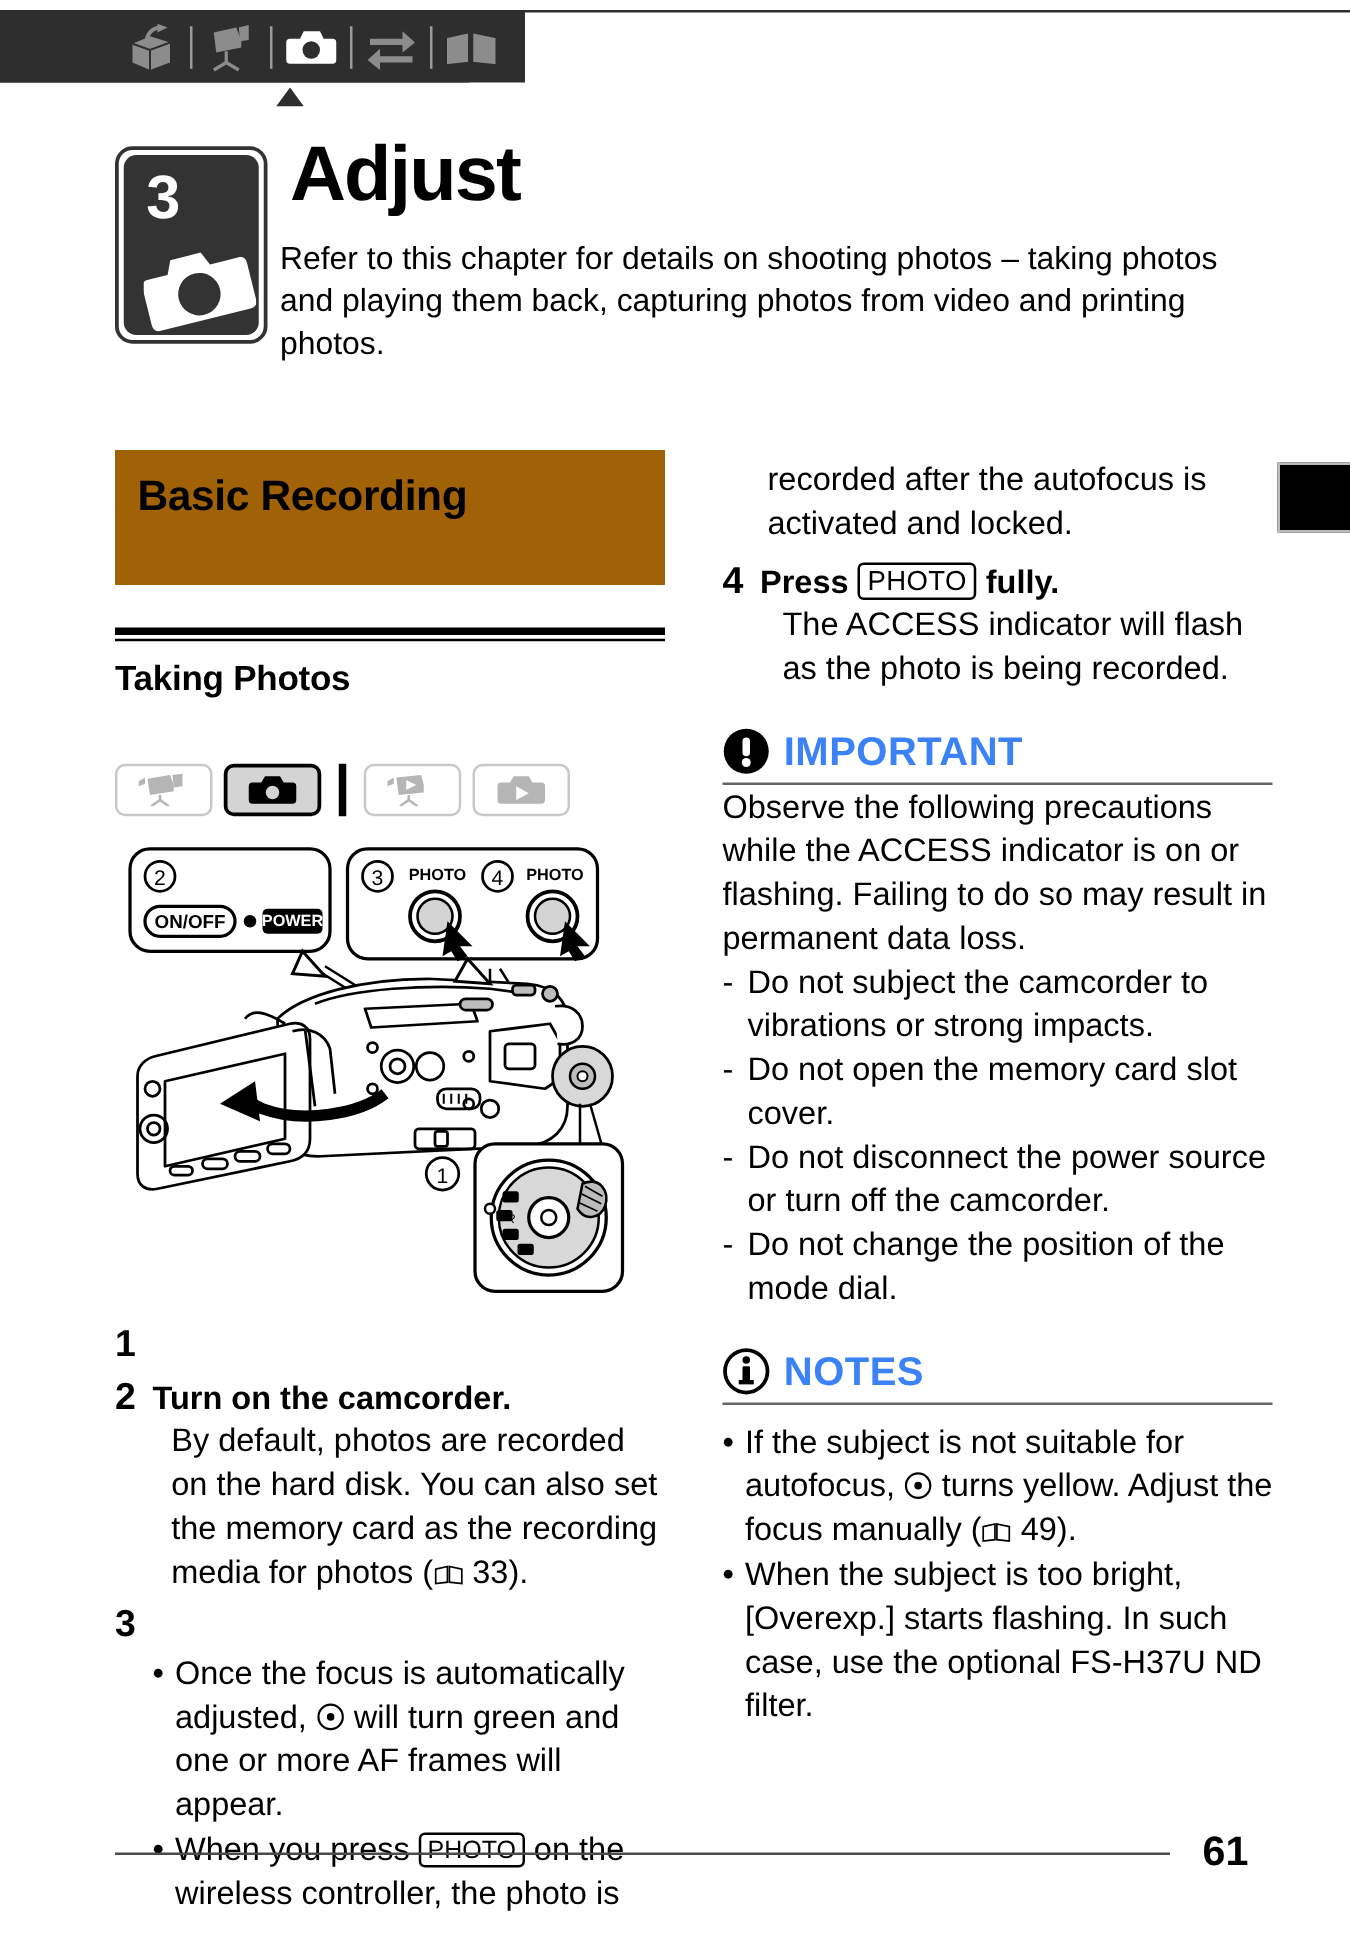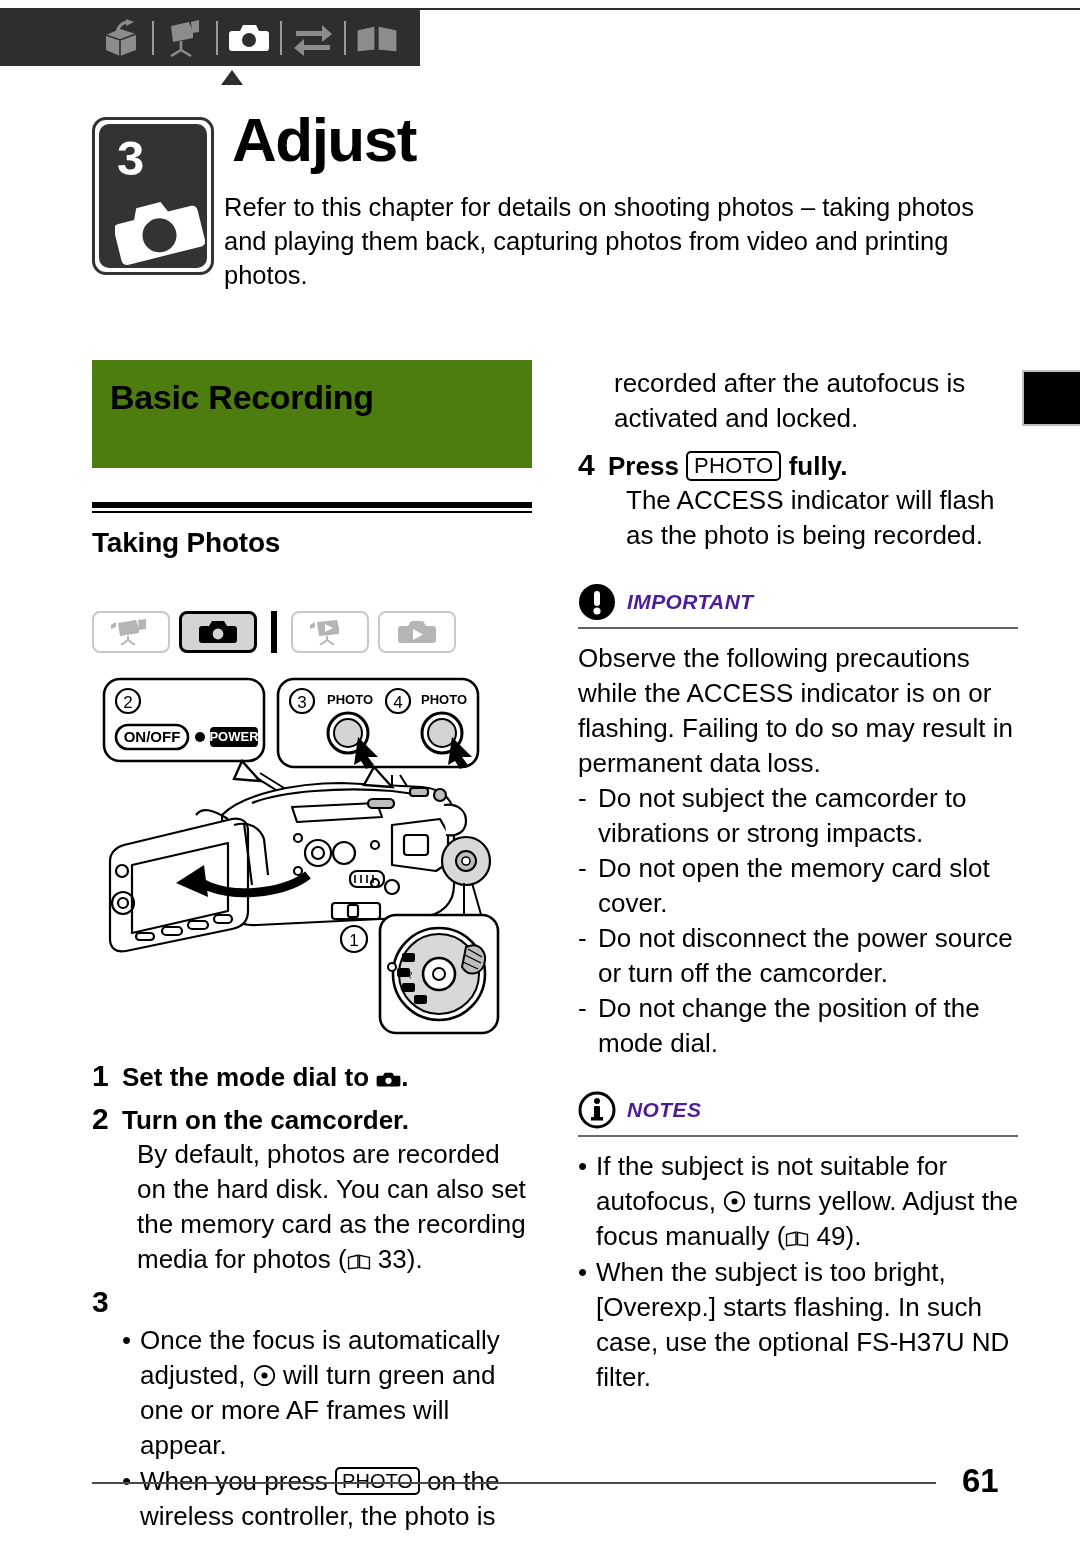--- a/index.html
+++ b/index.html
@@ -87,21 +87,21 @@
     border-bottom: 2px solid #bdbdbd;
   }
 
   
   .col-left  { position: absolute; left: 92px;  top: 360px; width: 440px; }
   .col-right { position: absolute; left: 578px; top: 360px; width: 440px; }
 
   
   .section-box {
     width: 440px; height: 108px;
-    background: #4d7c0f;
+    background: #a16207;
     display: flex; align-items: flex-start;
   }
   .section-box-title {
     font-size: 34px; font-weight: bold;
     padding: 18px 0 0 18px;
     letter-spacing: -0.3px;
   }
   .rule-double {
     margin-top: 34px; width: 440px;
   }
@@ -178,26 +178,26 @@
   
   .ico-inline { display: inline-block; vertical-align: -3px; }
 
   
   .notice { margin-top: 30px; }
   .notice-head {
     display: flex; align-items: center; gap: 11px;
     padding-bottom: 6px;
   }
   .notice-label {
-    font-size: 21px; font-weight: bold;
-    color: #4c1d95; letter-spacing: 0.4px; font-style: italic;
+    font-size: 32px; font-weight: bold;
+    color: #3b82f6; letter-spacing: 0.4px;
   }
   .notice-rule { height: 2px; background: #666; width: 440px; }
   .notice-body {
-    margin-top: 12px; font-size: 26px; line-height: 35px;
+    font-size: 26px; line-height: 35px;
   }
   .dash-item { display: flex; font-size: 26px; line-height: 35px; }
   .dash-mark { flex: 0 0 20px; }
 
   
   .footer-rule {
     position: absolute; left: 92px; top: 1482px;
     width: 844px; height: 2px; background: #4a4a4a;
   }
   .footer-page {
@@ -463,28 +463,20 @@
           </g>
           <text x="318" y="304" font-family="Liberation Sans, sans-serif" font-size="9" fill="#000" transform="rotate(-40 318 304)">P</text>
         </g>
       </svg>
     </div>
 
     <div class="steps">
 
       <div class="step">
         <div class="step-num">1</div>
-        <div class="step-txt">
-          <span>Set the mode dial to </span><svg class="ico-inline" width="25" height="19" viewBox="0 0 40 26">
-            <path d="M4,7 L11,7 L14,2 L26,2 L29,7 L36,7 C38,7 39,8 39,10
-                     L39,21 C39,23 38,24 36,24 L4,24 C2,24 1,23 1,21
-                     L1,10 C1,8 2,7 4,7 Z" fill="#000"></path>
-            <circle cx="20" cy="15" r="5" fill="#fff"></circle>
-          </svg><span>.</span>
-        </div>
       </div>
 
       <div class="step">
         <div class="step-num">2</div>
         <div class="step-txt">Turn on the camcorder.</div>
       </div>
       <div class="step-body">
         <span>By default, photos are recorded on the hard disk. You can also set the memory card as the recording media for photos (</span><svg class="ico-inline" width="24" height="18" viewBox="0 0 46 32">
           <path d="M3,7 L21,3 L21,27 L3,29 Z" fill="#fff" stroke="#000" stroke-width="2.6"></path>
           <path d="M43,7 L24,3 L24,27 L43,29 Z" fill="#fff" stroke="#000" stroke-width="2.6"></path>

